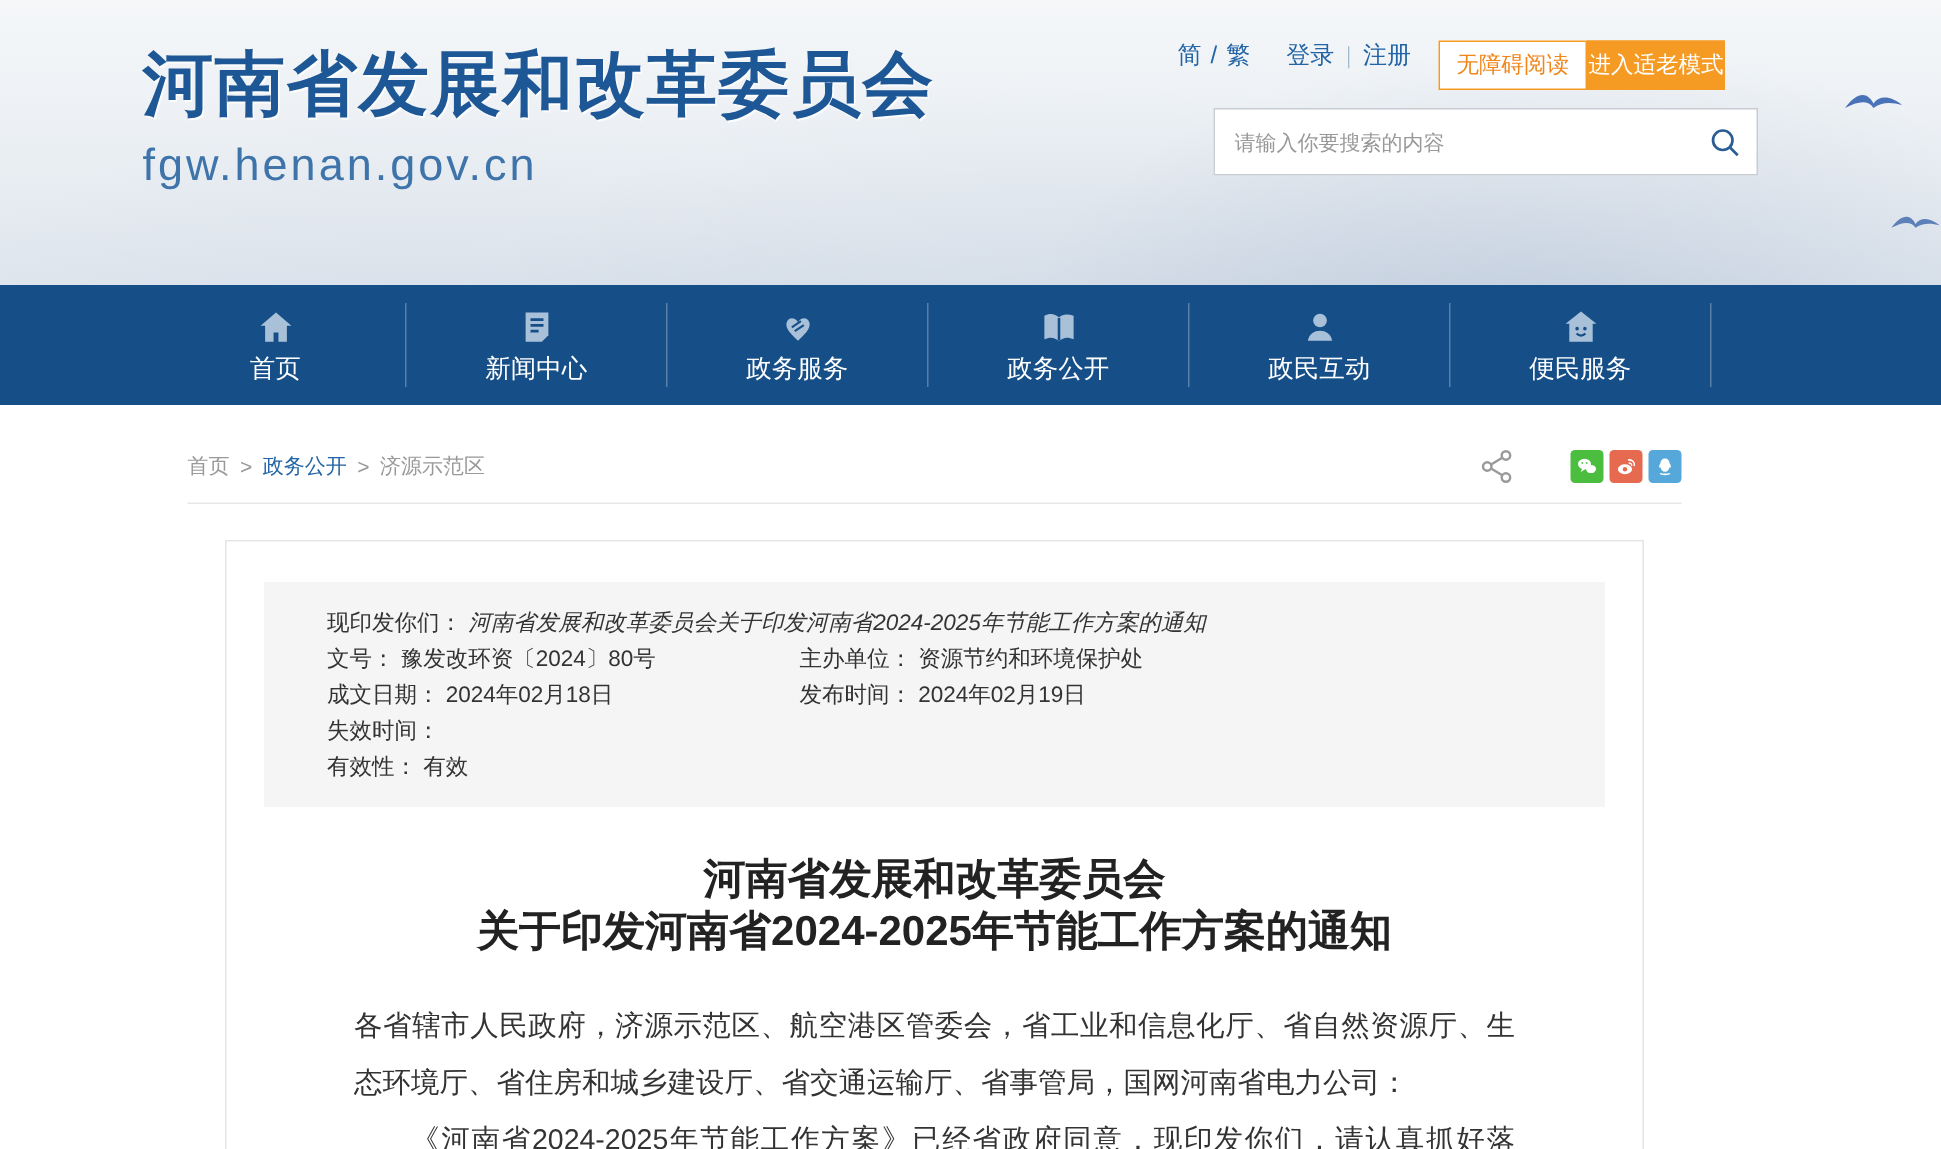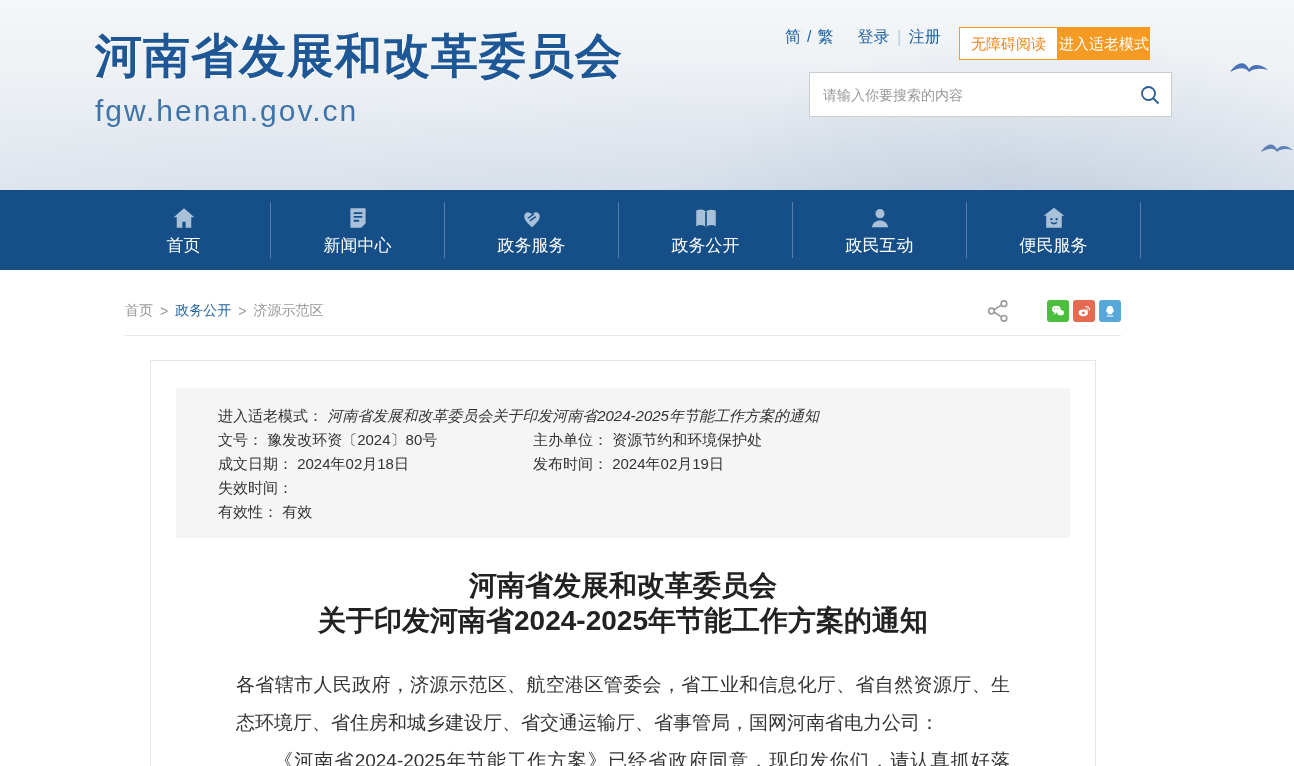--- a/index.html
+++ b/index.html
@@ -227,21 +227,21 @@
     </div>
   </div>
 
   <div class="rule"></div>
 
   <div class="article-box">
 
     <div class="meta-box">
       <div class="meta-grid">
         <div class="meta-cell meta-full">
-          <span class="meta-label">进入适老模式：</span>
+          <span class="meta-label">现印发你们：</span>
           <span class="meta-value meta-name-value">河南省发展和改革委员会关于印发河南省2024-2025年节能工作方案的通知</span>
         </div>
         <div class="meta-cell">
           <span class="meta-label">文号：</span>
           <span class="meta-value">豫发改环资〔2024〕80号</span>
         </div>
         <div class="meta-cell">
           <span class="meta-label">主办单位：</span>
           <span class="meta-value">资源节约和环境保护处</span>
         </div>

